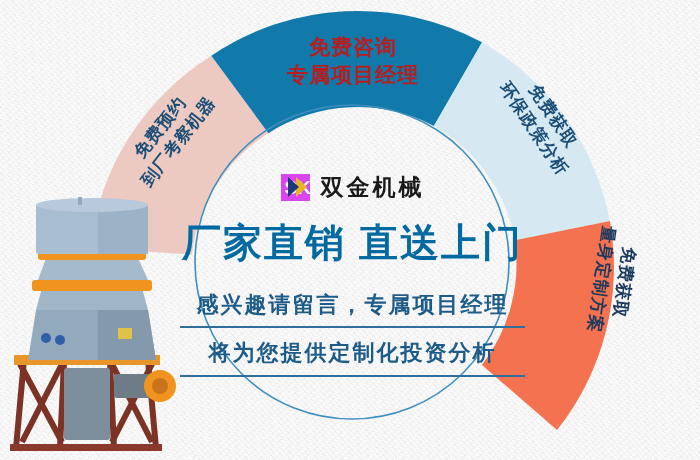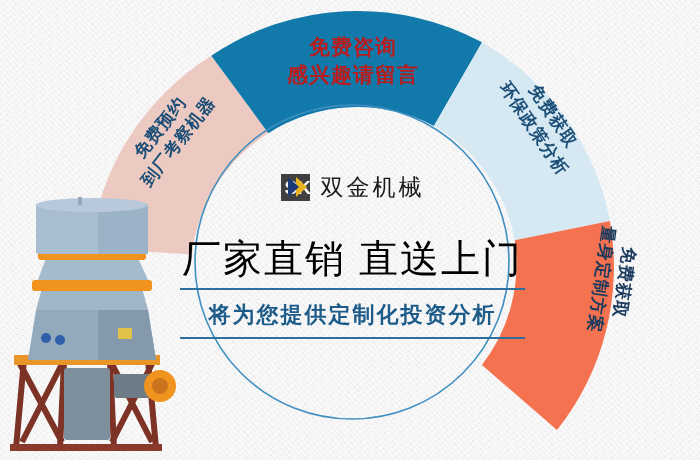--- a/index.html
+++ b/index.html
@@ -45,21 +45,21 @@
     width:345px;
     text-align:center;
   }
   #logo-row {
     display:flex; align-items:center; justify-content:center;
     gap:11px;
     height:30px;
   }
   #logo-mark {
     width:29px; height:27px;
-    background:#404040;
+    background:#d946ef;
     display:flex; align-items:center; justify-content:center;
     position:relative;
     overflow:hidden;
     text-align:center;
   }
   #logo-mark .s {
     color:#ffffff; font-weight:bold; font-size:19px;
     font-family:"Liberation Sans",sans-serif;
     position:absolute; left:4px; top:2px; line-height:23px;
   }
@@ -71,28 +71,28 @@
     border-left:11px solid #e8b520;
   }
   #logo-mark .k-chev2 {
     position:absolute; right:11px; top:3px;
     width:0; height:0;
     border-top:10px solid transparent;
     border-bottom:10px solid transparent;
     border-left:11px solid #1c3a78;
   }
   #logo-text {
-    font-size:23px; font-weight:normal; color:#1a1a1a;
+    font-size:23px; font-weight:bold; color:#1a1a1a;
     letter-spacing:3px;
   }
   #headline {
-    margin-top:30px;
+    margin-top:14px;
     font-size:39px;
-    font-weight:normal;
-    color:#000000;
+    font-weight:bold;
+    color:#0369a1;
     letter-spacing:2px;
     white-space:nowrap;
   }
   .sub-line {
     font-size:22px;
     font-weight:bold;
     color:#1d5b88;
     letter-spacing:2px;
     white-space:nowrap;
     padding-bottom:4px;
@@ -149,21 +149,21 @@
   </svg>
 
   <div class="arc-label" style="left:110px; top:112px; width:120px; color:#1b4e77; font-size:17px;
               transform:rotate(-52deg); transform-origin:center center;">
     <div>免费预约</div>
     <div>到厂考察机器</div>
   </div>
 
   <div class="arc-label" style="left:273px; top:33px; width:160px; color:#b91c1c; font-size:21px;">
     <div>免费咨询</div>
-    <div>感兴趣请留言</div>
+    <div>专属项目经理</div>
   </div>
 
   <div class="arc-label" style="left:483px; top:100px; width:120px; color:#1b4e77; font-size:17px;
               transform:rotate(56deg); transform-origin:center center;">
     <div>免费获取</div>
     <div>环保政策分析</div>
   </div>
 
   <div class="arc-label" style="left:547px; top:258px; width:130px; color:#1b3a5e; font-size:17px;
               transform:rotate(98deg); transform-origin:center center;">
@@ -228,19 +228,20 @@
       <div id="logo-mark">
         <span class="s">SK</span>
         <span class="k-chev"></span>
         <span class="k-chev2"></span>
       </div>
       <div id="logo-text">双金机械</div>
     </div>
 
     <div id="headline">厂家直销  直送上门</div>
 
+    <div class="sub-line" id="sub1">感兴趣请留言，专属项目经理</div>
     <div class="divider" id="div1"></div>
 
     <div class="sub-line" id="sub2">将为您提供定制化投资分析</div>
     <div class="divider" id="div2"></div>
   </div>
 
 </div>
 
 </body></html>

